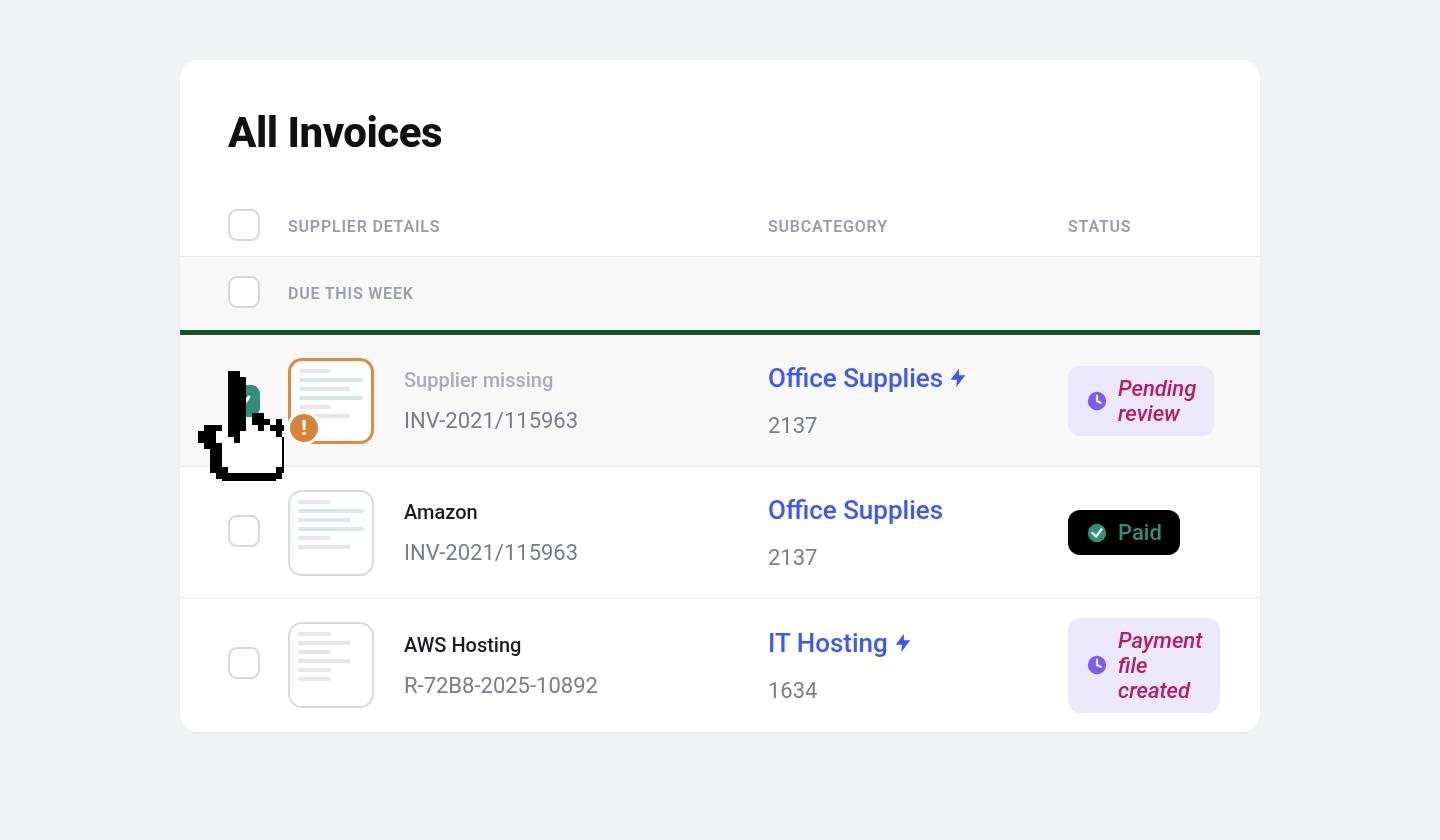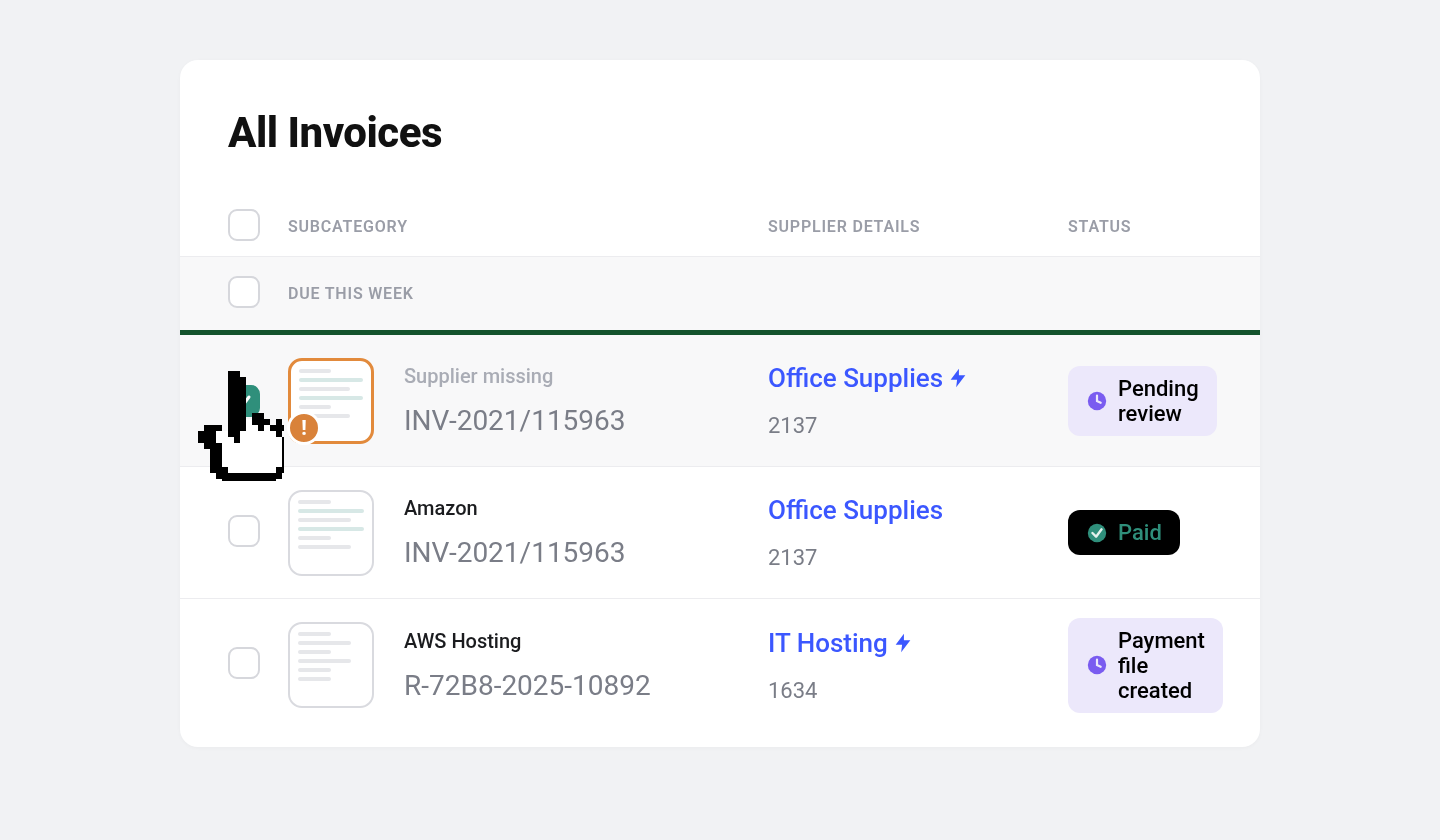--- a/index.html
+++ b/index.html
@@ -24,21 +24,21 @@
   }
   .panel {
     background: #ffffff;
     border-radius: 18px;
     width: 1080px;
     margin: 0 auto;
     box-shadow: 0 1px 4px rgba(0,0,0,0.03);
     overflow: hidden;
   }
   .panel-inner {
-    padding: 48px 0 16px 0;
+    padding: 48px 0 1px 0;
   }
   h1.page-title {
     font-size: 42px;
     font-weight: 800;
     color: #111;
     letter-spacing: -0.5px;
     padding: 0 48px 40px 48px;
   }
   .table-header, .group-header, .row {
     display: grid;
@@ -146,21 +146,21 @@
     font-size: 20px;
   }
 
   .supplier-text .name {
     font-size: 20px;
     font-weight: 500;
     color: #1b1c1f;
   }
   .supplier-text .name.missing { color: #a9acb5; }
   .supplier-text .inv {
-    font-size: 28px;
+    font-size: 22px;
     color: #7a7d87;
     margin-top: 16px;
   }
 
   .subcat-cell .cat {
     font-size: 26px;
     font-weight: 500;
     color: #3b57ff;
     display: flex;
     align-items: center;
@@ -183,21 +183,22 @@
     display: inline-flex;
     align-items: center;
     gap: 10px;
     padding: 10px 18px;
     border-radius: 12px;
     font-size: 22px;
     font-weight: 500;
   }
   .badge.purple {
     background: #ece8fb;
-    color: #000000;
+    color: #be185d;
+    font-style: italic;
   }
   .badge.green {
     background: #000000;
     color: #2f8f7b;
   }
   .badge .bicon {
     display: inline-flex;
   }
 
   
@@ -214,22 +215,22 @@
   <div class="panel">
     <div class="panel-inner">
       <h1 class="page-title">All Invoices</h1>
 
       <div class="table-header">
         <div>
           <span class="cb">
             
           </span>
         </div>
+        <div class="col-label">Supplier details</div>
         <div class="col-label">Subcategory</div>
-        <div class="col-label">Supplier details</div>
         <div class="col-label">Status</div>
       </div>
 
       <div class="group-header">
         <div>
           <span class="cb">
             
           </span>
         </div>
         <div class="group-label">Due this week</div>

